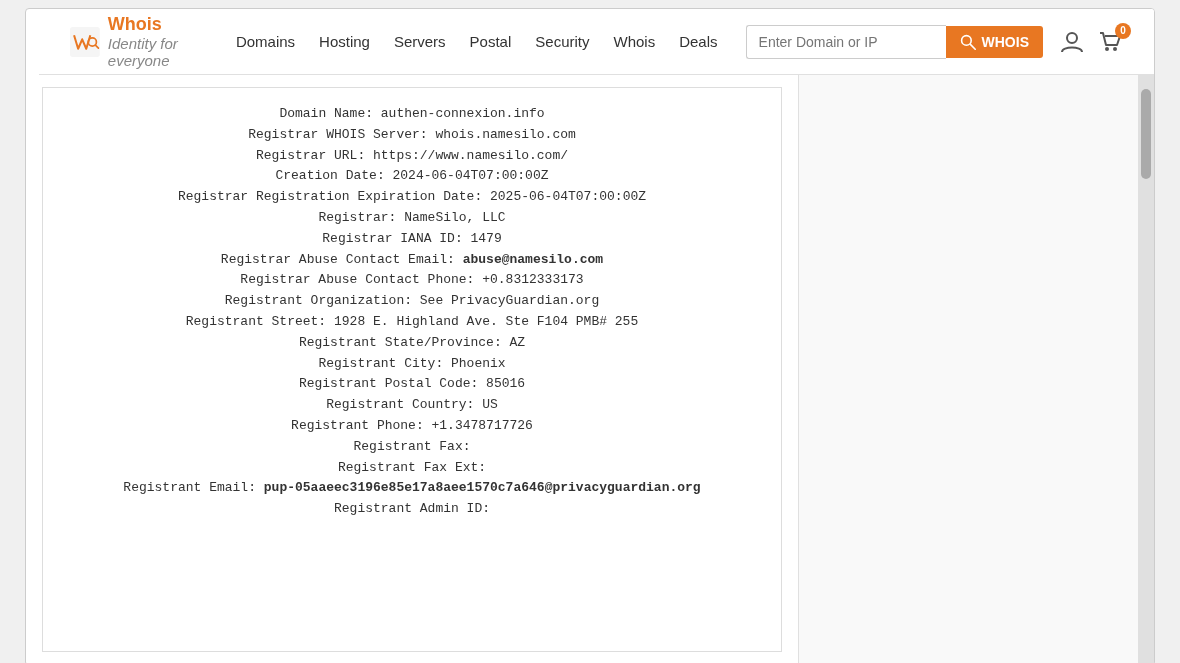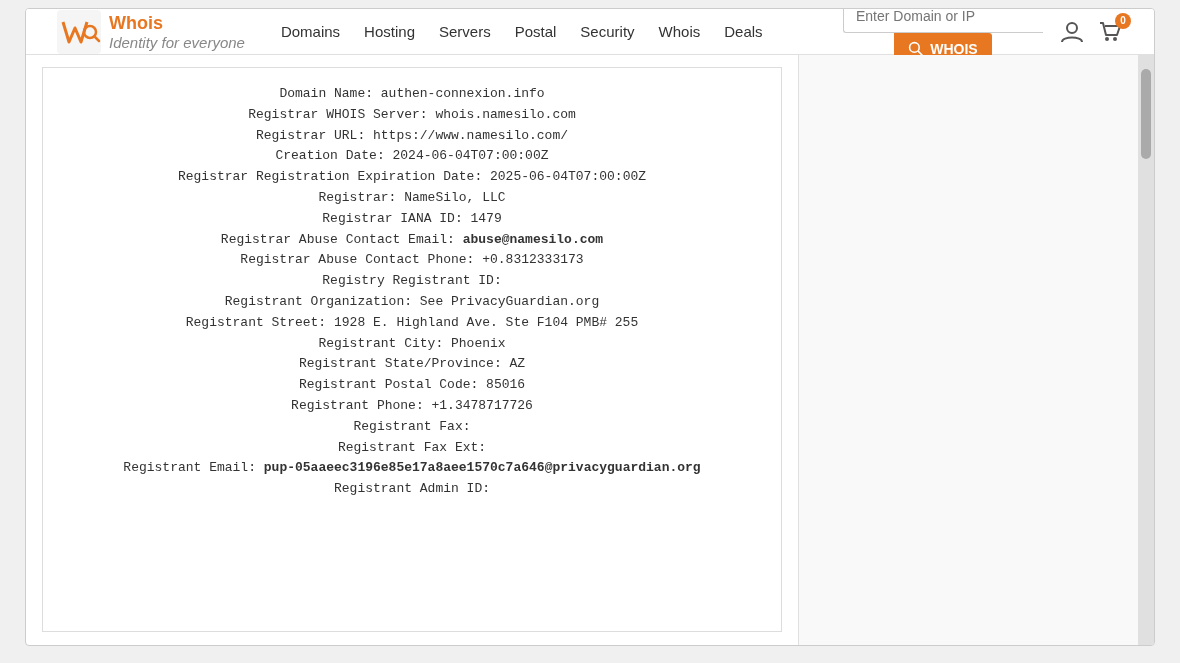--- a/index.html
+++ b/index.html
@@ -22,21 +22,22 @@
       border-radius: 4px;
       overflow: hidden;
     }
     
     .navbar {
       display: flex;
       align-items: center;
       background: #fff;
       border-bottom: 1px solid #e0e0e0;
       padding: 0 31px;
-      height: 46px;
+      height: 66px;
+      margin-left: 13px;
     }
     .logo-area {
       display: flex;
       align-items: center;
       margin-right: 24px;
     }
     .logo-icon {
       width: 44px;
       height: 44px;
       margin-right: 8px;
@@ -53,21 +54,20 @@
       color: #333;
       text-decoration: none;
       cursor: pointer;
       border-radius: 3px;
       white-space: nowrap;
     }
     .search-area {
       display: flex;
       align-items: center;
       margin-left: 16px;
-      flex-direction: column;
     }
     .search-input {
       border: 1px solid #ccc;
       border-right: none;
       border-radius: 3px 0 0 3px;
       padding: 8px 12px;
       font-size: 14px;
       width: 200px;
       outline: none;
       color: #999;
@@ -237,26 +237,26 @@
 
       <div class="line">Domain Name: authen-connexion.info</div>
           <div class="line">Registrar WHOIS Server: whois.namesilo.com</div>
           <div class="line">Registrar URL: https://www.namesilo.com/</div>
           <div class="line">Creation Date: 2024-06-04T07:00:00Z</div>
           <div class="line">Registrar Registration Expiration Date: 2025-06-04T07:00:00Z</div>
           <div class="line">Registrar: NameSilo, LLC</div>
           <div class="line">Registrar IANA ID: 1479</div>
           <div class="line">Registrar Abuse Contact Email: <span class="bold-email">abuse@namesilo.com</span></div>
           <div class="line">Registrar Abuse Contact Phone: +0.8312333173</div>
-          <div class="line">Registry Registrant ID:</div>
           <div class="line">Registrant Organization: See PrivacyGuardian.org</div>
           <div class="line">Registrant Street: 1928 E. Highland Ave. Ste F104 PMB# 255</div>
+          <div class="line">Registrant State/Province: AZ</div>
           <div class="line">Registrant City: Phoenix</div>
-          <div class="line">Registrant State/Province: AZ</div>
           <div class="line">Registrant Postal Code: 85016</div>
+          <div class="line">Registrant Country: US</div>
           <div class="line">Registrant Phone: +1.3478717726</div>
           <div class="line">Registrant Fax:</div>
           <div class="line">Registrant Fax Ext:</div>
           <div class="line">Registrant Email: <span class="bold-email">pup-05aaeec3196e85e17a8aee1570c7a646@privacyguardian.org</span></div>
           <div class="line">Registrant Admin ID:</div>
         </div>
     </div>
     <div class="right-sidebar"></div>
     <div class="window-right-scroll">
       <div class="window-right-scroll-thumb"></div>

